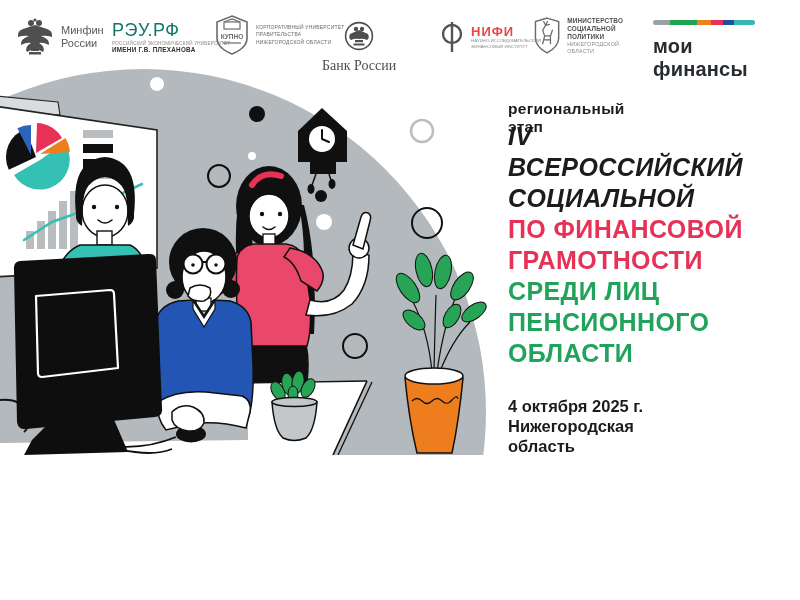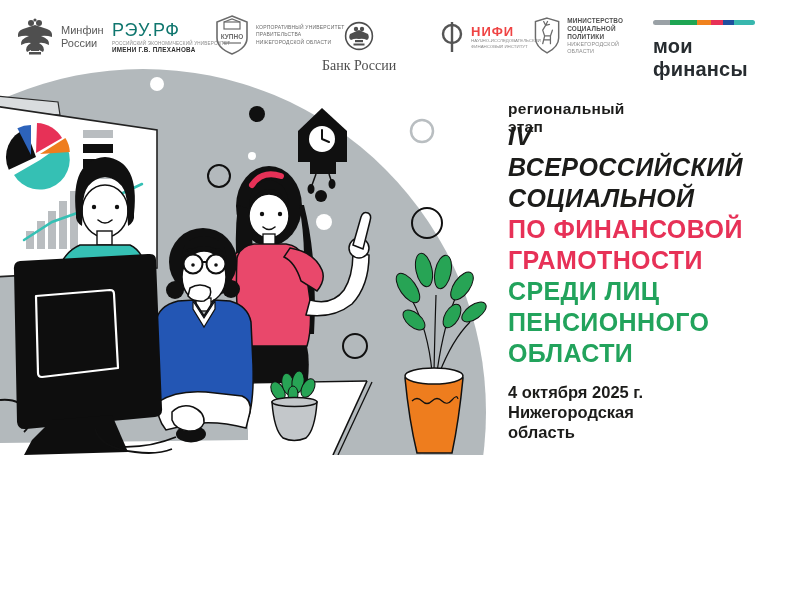--- a/index.html
+++ b/index.html
@@ -33,21 +33,21 @@
   #logo-myfin .t { font-size:20px; font-weight:700; color:#272c30; margin-top:10px; letter-spacing:.2px; }
 
   
   .kicker { position:absolute; left:508px; top:100px; font-size:15.5px; font-weight:600;
             color:#1c1c1a; letter-spacing:.3px; }
   .title { position:absolute; left:508px; top:121px; font-size:25px; font-weight:800;
            line-height:31px; letter-spacing:.4px; }
   .title .dark  { color:#1c1c1a;font-style:italic; }
   .title .pink  { color:#e73157; }
   .title .green { color:#22a35c; }
-  .dateblock { position:absolute; left:508px; top:382px; font-size:16.5px; font-weight:700;
+  .dateblock { position:absolute; left:508px; top:396px; font-size:16.5px; font-weight:700;
                color:#1c1c1a; line-height:20px; }
 
   .illu { position:absolute; left:0; top:0; }
 </style>
 </head>
 <body>
 
 <div class="canvas">
 
   <div class="logo" id="logo-minfin">

